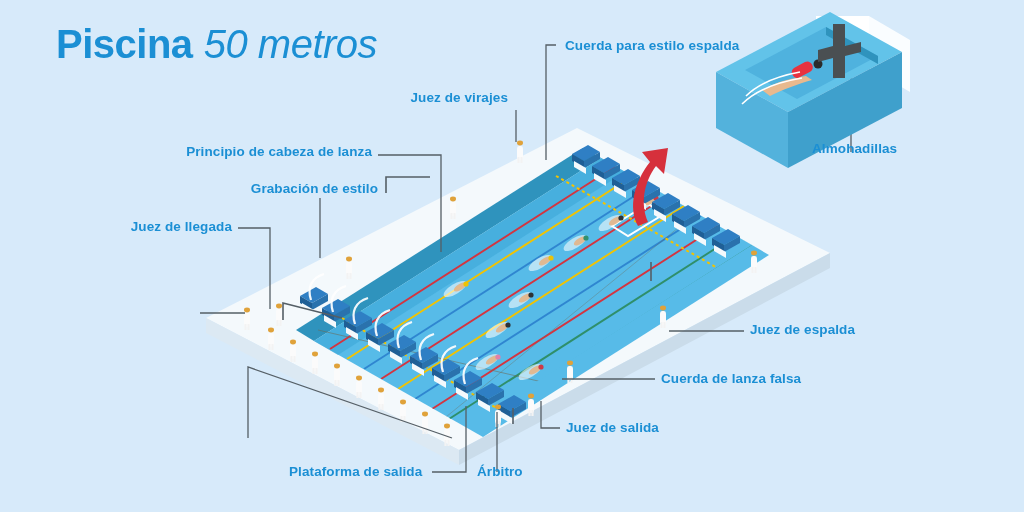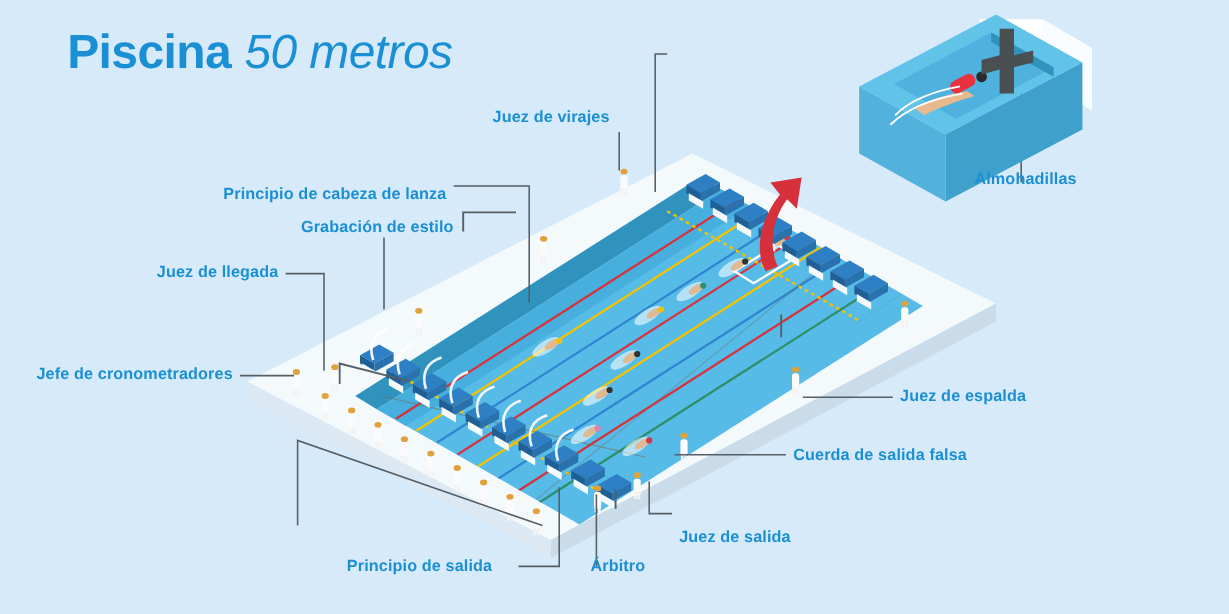--- a/index.html
+++ b/index.html
@@ -435,25 +435,25 @@
 
       <polygon points="833,24 845,24 845,46 861,42 861,52 845,56 845,78 833,78 833,58 818,62 818,50 833,46" fill="#4a4f52"></polygon>
     </g>
   </svg>
 
   <div class="title">
     <span class="b">Piscina</span>
     <span class="i">50 metros</span>
   </div>
 
+  <div class="label" style="left:565px;top:38px;">Cuerda para estilo espalda</div>
   <div class="label r" style="left:508px;top:90px;">Juez de virajes</div>
-  <div class="label r" style="left:372px;top:154px;">Principio de cabeza de lanza</div>
+  <div class="label r" style="left:372px;top:144px;">Principio de cabeza de lanza</div>
   <div class="label r" style="left:378px;top:181px;">Grabación de estilo</div>
   <div class="label r" style="left:232px;top:219px;text-align:center;">Juez de llegada</div>
-  <div class="label r" style="left:194px;top:304px;">Jefe de cronometradores</div>
-  <div class="label" style="left:289px;top:464px;">Principio de salida</div>
-  <div class="label" style="left:492px;top:464px;">Árbitro</div>
-  <div class="label" style="left:566px;top:420px;margin-top:20px;">Juez de salida</div>
-  <div class="label" style="left:661px;top:371px;">Cuerda de salida falsa</div>
+  <div class="label" style="left:289px;top:464px;">Plataforma de salida</div>
+  <div class="label" style="left:477px;top:464px;">Árbitro</div>
+  <div class="label" style="left:566px;top:420px;">Juez de salida</div>
+  <div class="label" style="left:661px;top:371px;">Cuerda de lanza falsa</div>
   <div class="label" style="left:750px;top:322px;">Juez de espalda</div>
   <div class="label" style="left:812px;top:141px;">Almohadillas</div>
 
 </div>
 
 </body></html>

